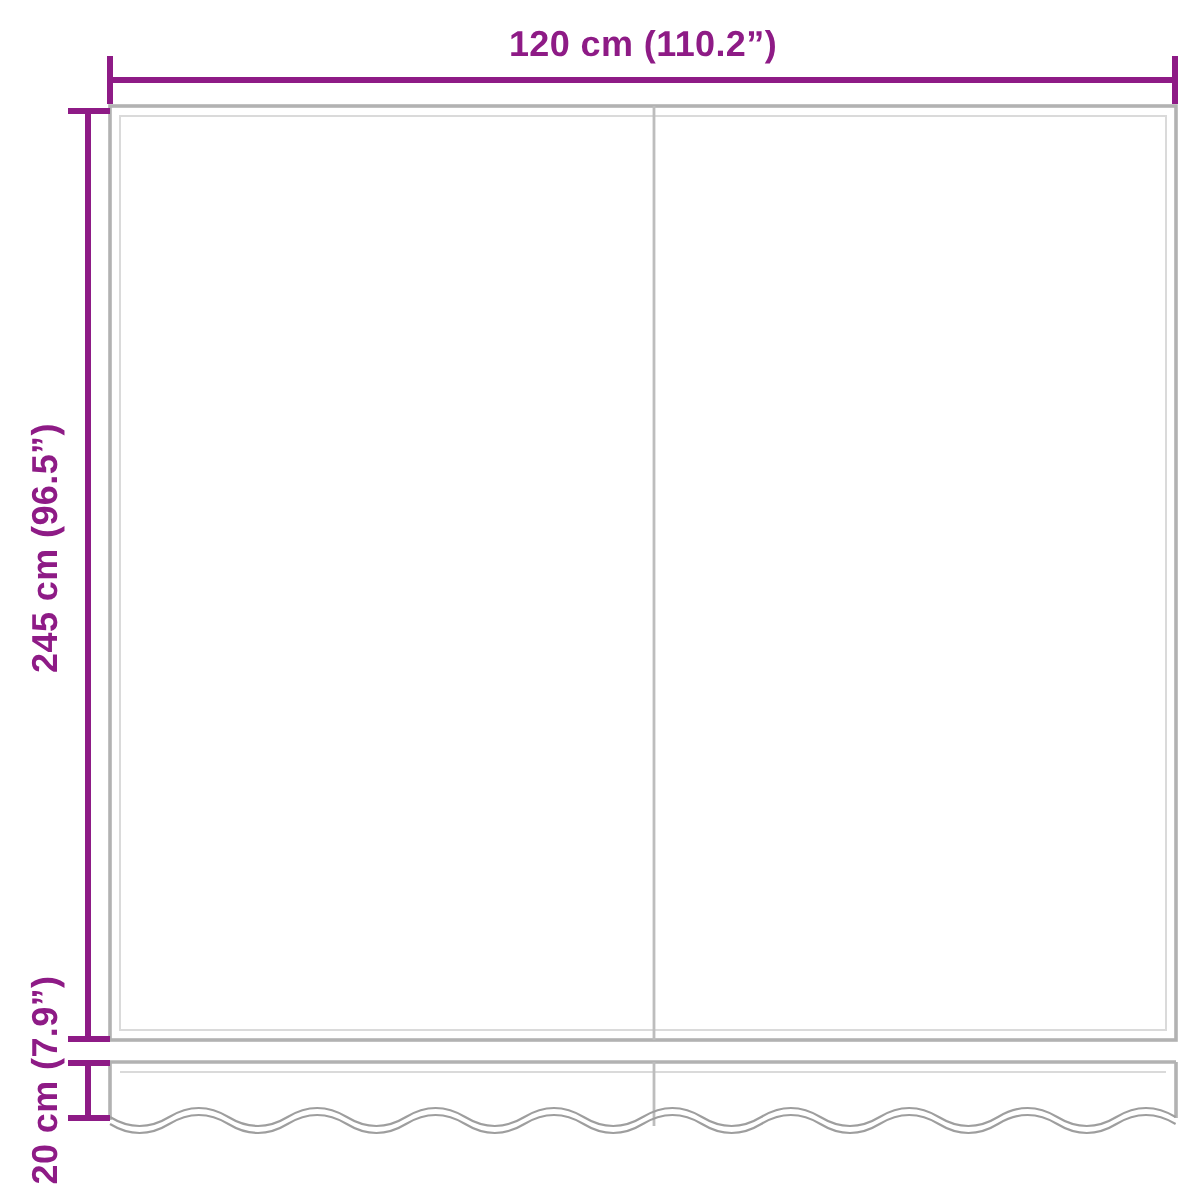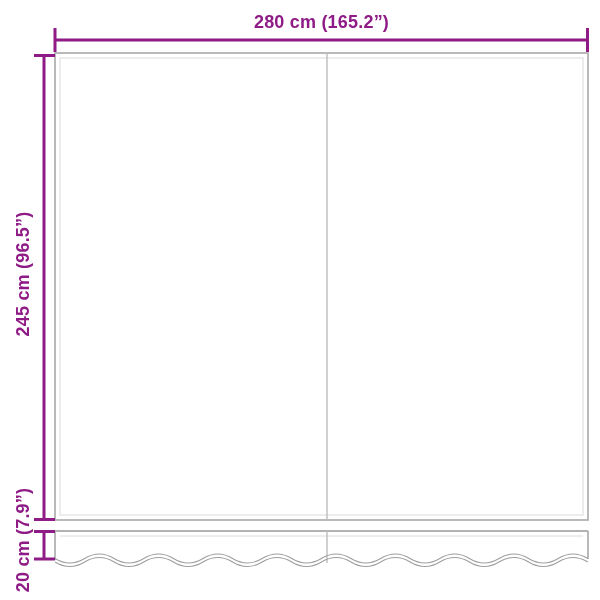--- a/index.html
+++ b/index.html
@@ -64,19 +64,19 @@
 
     <line class="dim" x1="44" y1="55.5" x2="44" y2="519.5"></line>
     <line class="dim" x1="34" y1="55.5" x2="55" y2="55.5"></line>
     <line class="dim" x1="34" y1="519.5" x2="55" y2="519.5"></line>
 
     <line class="dim" x1="44" y1="531.5" x2="44" y2="559"></line>
     <line class="dim" x1="34" y1="531.5" x2="55" y2="531.5"></line>
     <line class="dim" x1="34" y1="559" x2="55" y2="559"></line>
   </svg>
 
-  <div class="dim-label top">280 cm (165.2”)</div>
+  <div class="dim-label top">120 cm (110.2”)</div>
 
   <div class="dim-label rot h245">245 cm (96.5”)</div>
 
   <div class="dim-label rot h20">20 cm (7.9”)</div>
 
 </div>
 
 </body></html>

